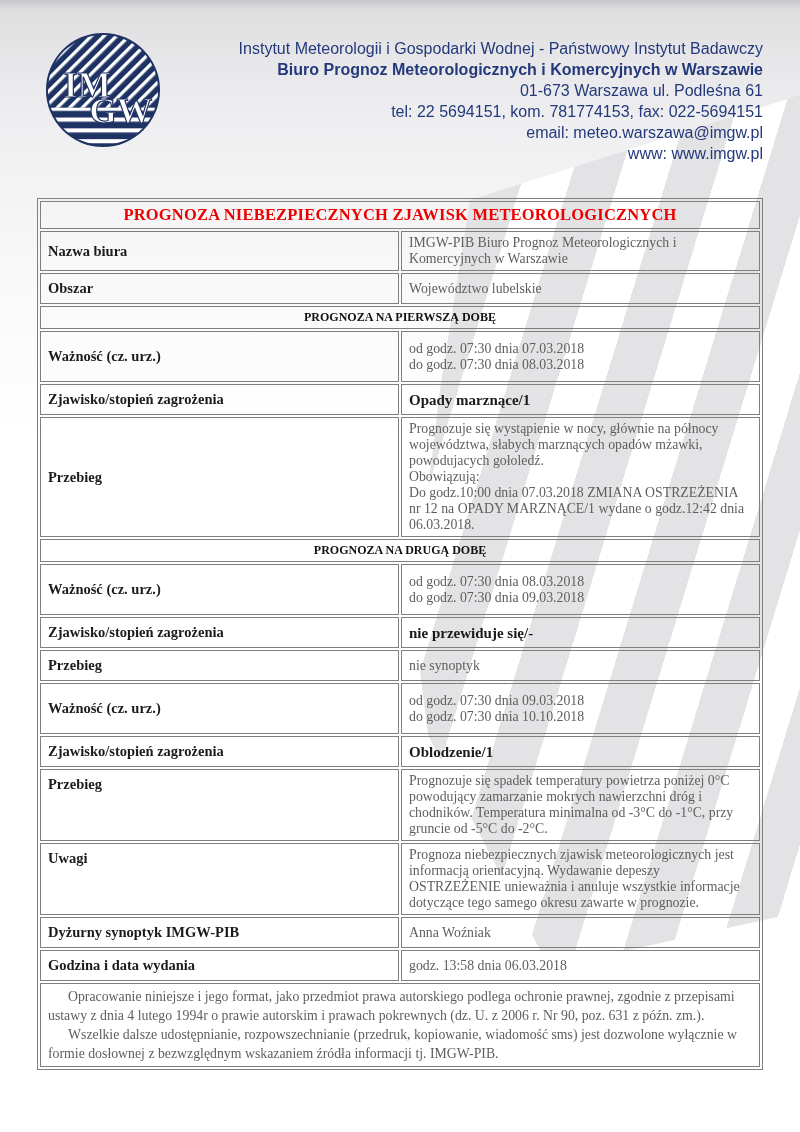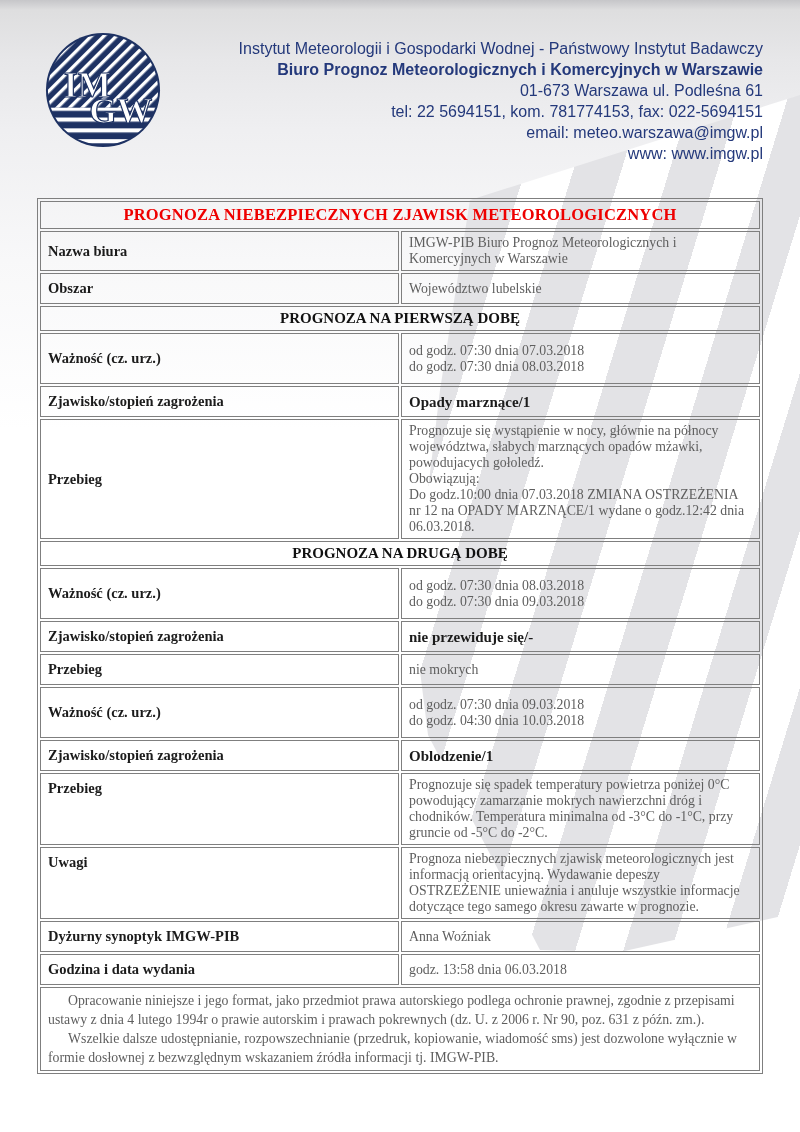--- a/index.html
+++ b/index.html
@@ -23,21 +23,21 @@
   .org .b{font-weight:bold;}
 
   
   table.doc{
     margin:34px 37px 0 37px;width:726px;table-layout:fixed;
     border-collapse:separate;border-spacing:2px;
     border:1px solid #7f7f7f;background:transparent;
   }
   table.doc td{border:1px solid #7f7f7f;padding:3px 7px;vertical-align:middle;background:transparent;}
   td.title{color:#ee0000;font-weight:bold;text-align:center;font-size:16.5px;padding:8px 4px;letter-spacing:.2px;}
-  td.sec{font-weight:bold;text-align:center;font-size:15px;color:#111;padding:6px 4px;margin-left:20px;}
+  td.sec{font-weight:bold;text-align:center;font-size:12px;color:#111;padding:6px 4px;margin-left:20px;}
   td.lbl{font-weight:bold;color:#1b1b1b;font-size:14.5px;width:182px;}
   td.val{color:#5e5e5e;font-size:13.8px;line-height:16px;white-space:pre-line;}
   td.val.strong{color:#1b1b1b;font-weight:bold;font-size:15px;white-space:normal;}
   tr.h2 td{height:43px;}
   tr.h1 td{height:23px;}
   td.copy{color:#5e5e5e;font-size:13.8px;line-height:19px;padding:4px 8px;}
   td.copy p{margin:0;text-indent:20px;}
 </style>
 </head>
 <body>
@@ -119,27 +119,27 @@
       <td class="lbl">Ważność (cz. urz.)</td>
       <td class="val">od godz. 07:30 dnia 08.03.2018
 do godz. 07:30 dnia 09.03.2018</td>
     </tr>
     <tr class="h1">
       <td class="lbl">Zjawisko/stopień zagrożenia</td>
       <td class="val strong">nie przewiduje się/-</td>
     </tr>
     <tr class="h1">
       <td class="lbl">Przebieg</td>
-      <td class="val">nie mokrych</td>
+      <td class="val">nie synoptyk</td>
     </tr>
 
     <tr class="h2">
       <td class="lbl">Ważność (cz. urz.)</td>
       <td class="val">od godz. 07:30 dnia 09.03.2018
-do godz. 04:30 dnia 10.03.2018</td>
+do godz. 07:30 dnia 10.10.2018</td>
     </tr>
     <tr class="h1">
       <td class="lbl">Zjawisko/stopień zagrożenia</td>
       <td class="val strong">Oblodzenie/1</td>
     </tr>
     <tr>
       <td class="lbl" style="vertical-align:top;padding-top:6px">Przebieg</td>
       <td class="val" style="height:62px">Prognozuje się spadek temperatury powietrza poniżej 0°C powodujący zamarzanie mokrych nawierzchni dróg i chodników. Temperatura minimalna od -3°C do -1°C, przy gruncie od -5°C do -2°C.</td>
     </tr>
 

